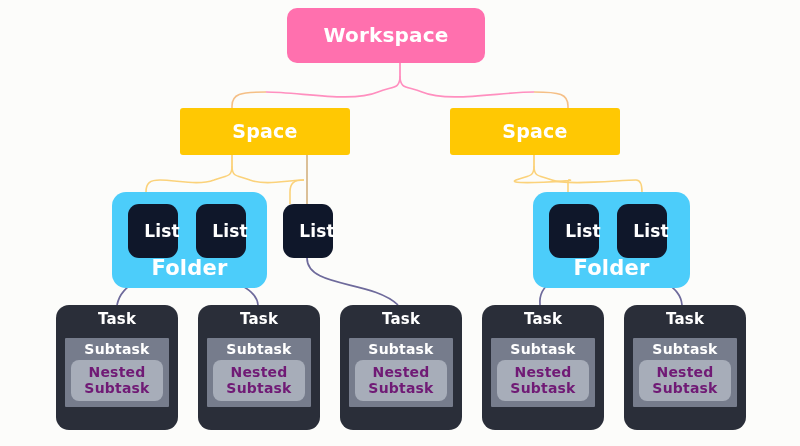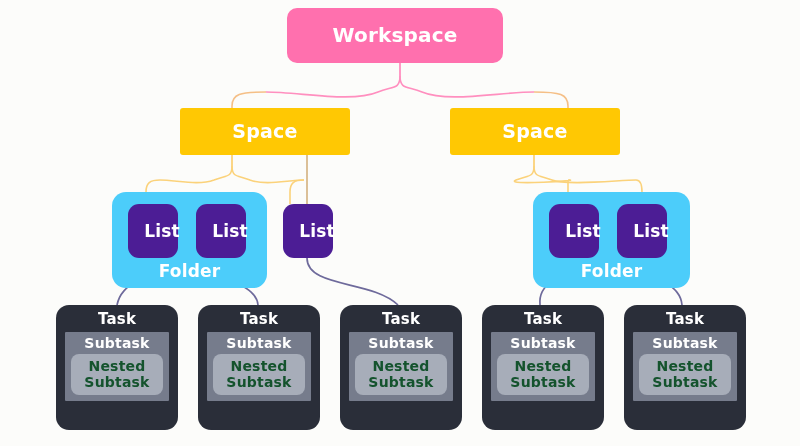--- a/index.html
+++ b/index.html
@@ -47,43 +47,43 @@
     background: #FFC803;
     border-radius: 3px;
     font-size: 19px;
   }
   .folder {
     background: #4CCDFA;
     border-radius: 14px;
     align-items: flex-end;
     justify-content: center;
     padding-bottom: 8px;
-    font-size: 17px;
+    font-size: 21px;
   }
   .list {
-    background: #4c1d95;
+    background: #0f172a;
     border-radius: 11px;
     font-size: 17px;
     z-index: 3;
     padding-left: 18px;
   }
   .task {
     background: #2A2E39;
     border-radius: 13px;
     flex-direction: column;
     align-items: center;
     justify-content: flex-start;
     padding: 7px 9px 9px 9px;
     font-size: 15px;
   }
   .task-label {
     font-size: 15px;
     font-weight: bold;
     color: #FFFFFF;
-    margin-bottom: 5px;
+    margin-bottom: 11px;
     line-height: 1;
   }
   .subtask {
     background: #767C8C;
     border-radius: 1px;
     width: 100%;
     box-sizing: border-box;
     display: flex;
     flex-direction: column;
     align-items: center;
@@ -99,21 +99,21 @@
   .nested {
     background: #A7ADB9;
     border-radius: 8px;
     width: 100%;
     box-sizing: border-box;
     display: flex;
     align-items: center;
     justify-content: center;
     font-size: 14px;
     font-weight: bold;
-    color: #14532d;
+    color: #701a75;
     padding: 5px 4px;
     line-height: 1.12;
     white-space: pre-line;
   }
 </style>
 </head>
 <body>
 
 <div id="diagram">
 
@@ -138,21 +138,21 @@
     <path d="M534,166 C534,178 540,175 552,180 C566,186 620,180 636,180" stroke="#FBD27A" stroke-width="1.6" fill="none"></path>
     <path d="M636,180 C640,180 642,184 642,192 L642,204" stroke="#FBD27A" stroke-width="1.6" fill="none"></path>
 
     <path d="M150,258 C150,282 122,280 117,305" stroke="#6E6A9B" stroke-width="1.7" fill="none"></path>
     <path d="M216,258 C216,284 256,282 258,305" stroke="#6E6A9B" stroke-width="1.7" fill="none"></path>
     <path d="M307,258 C307,288 372,280 398,305" stroke="#6E6A9B" stroke-width="1.7" fill="none"></path>
     <path d="M560,258 C560,284 538,282 540,305" stroke="#6E6A9B" stroke-width="1.7" fill="none"></path>
     <path d="M652,258 C652,284 680,282 682,305" stroke="#6E6A9B" stroke-width="1.7" fill="none"></path>
   </svg>
 
-  <div class="node workspace" style="left:287px; top:8px; width:216px; height:55px;">
+  <div class="node workspace" style="left:287px; top:8px; width:198px; height:55px;">
     <span>Workspace</span>
   </div>
 
   <div class="node space" style="left:180px; top:108px; width:170px; height:47px;">
     <span>Space</span>
   </div>
   <div class="node space" style="left:450px; top:108px; width:170px; height:47px;">
     <span>Space</span>
   </div>
 

